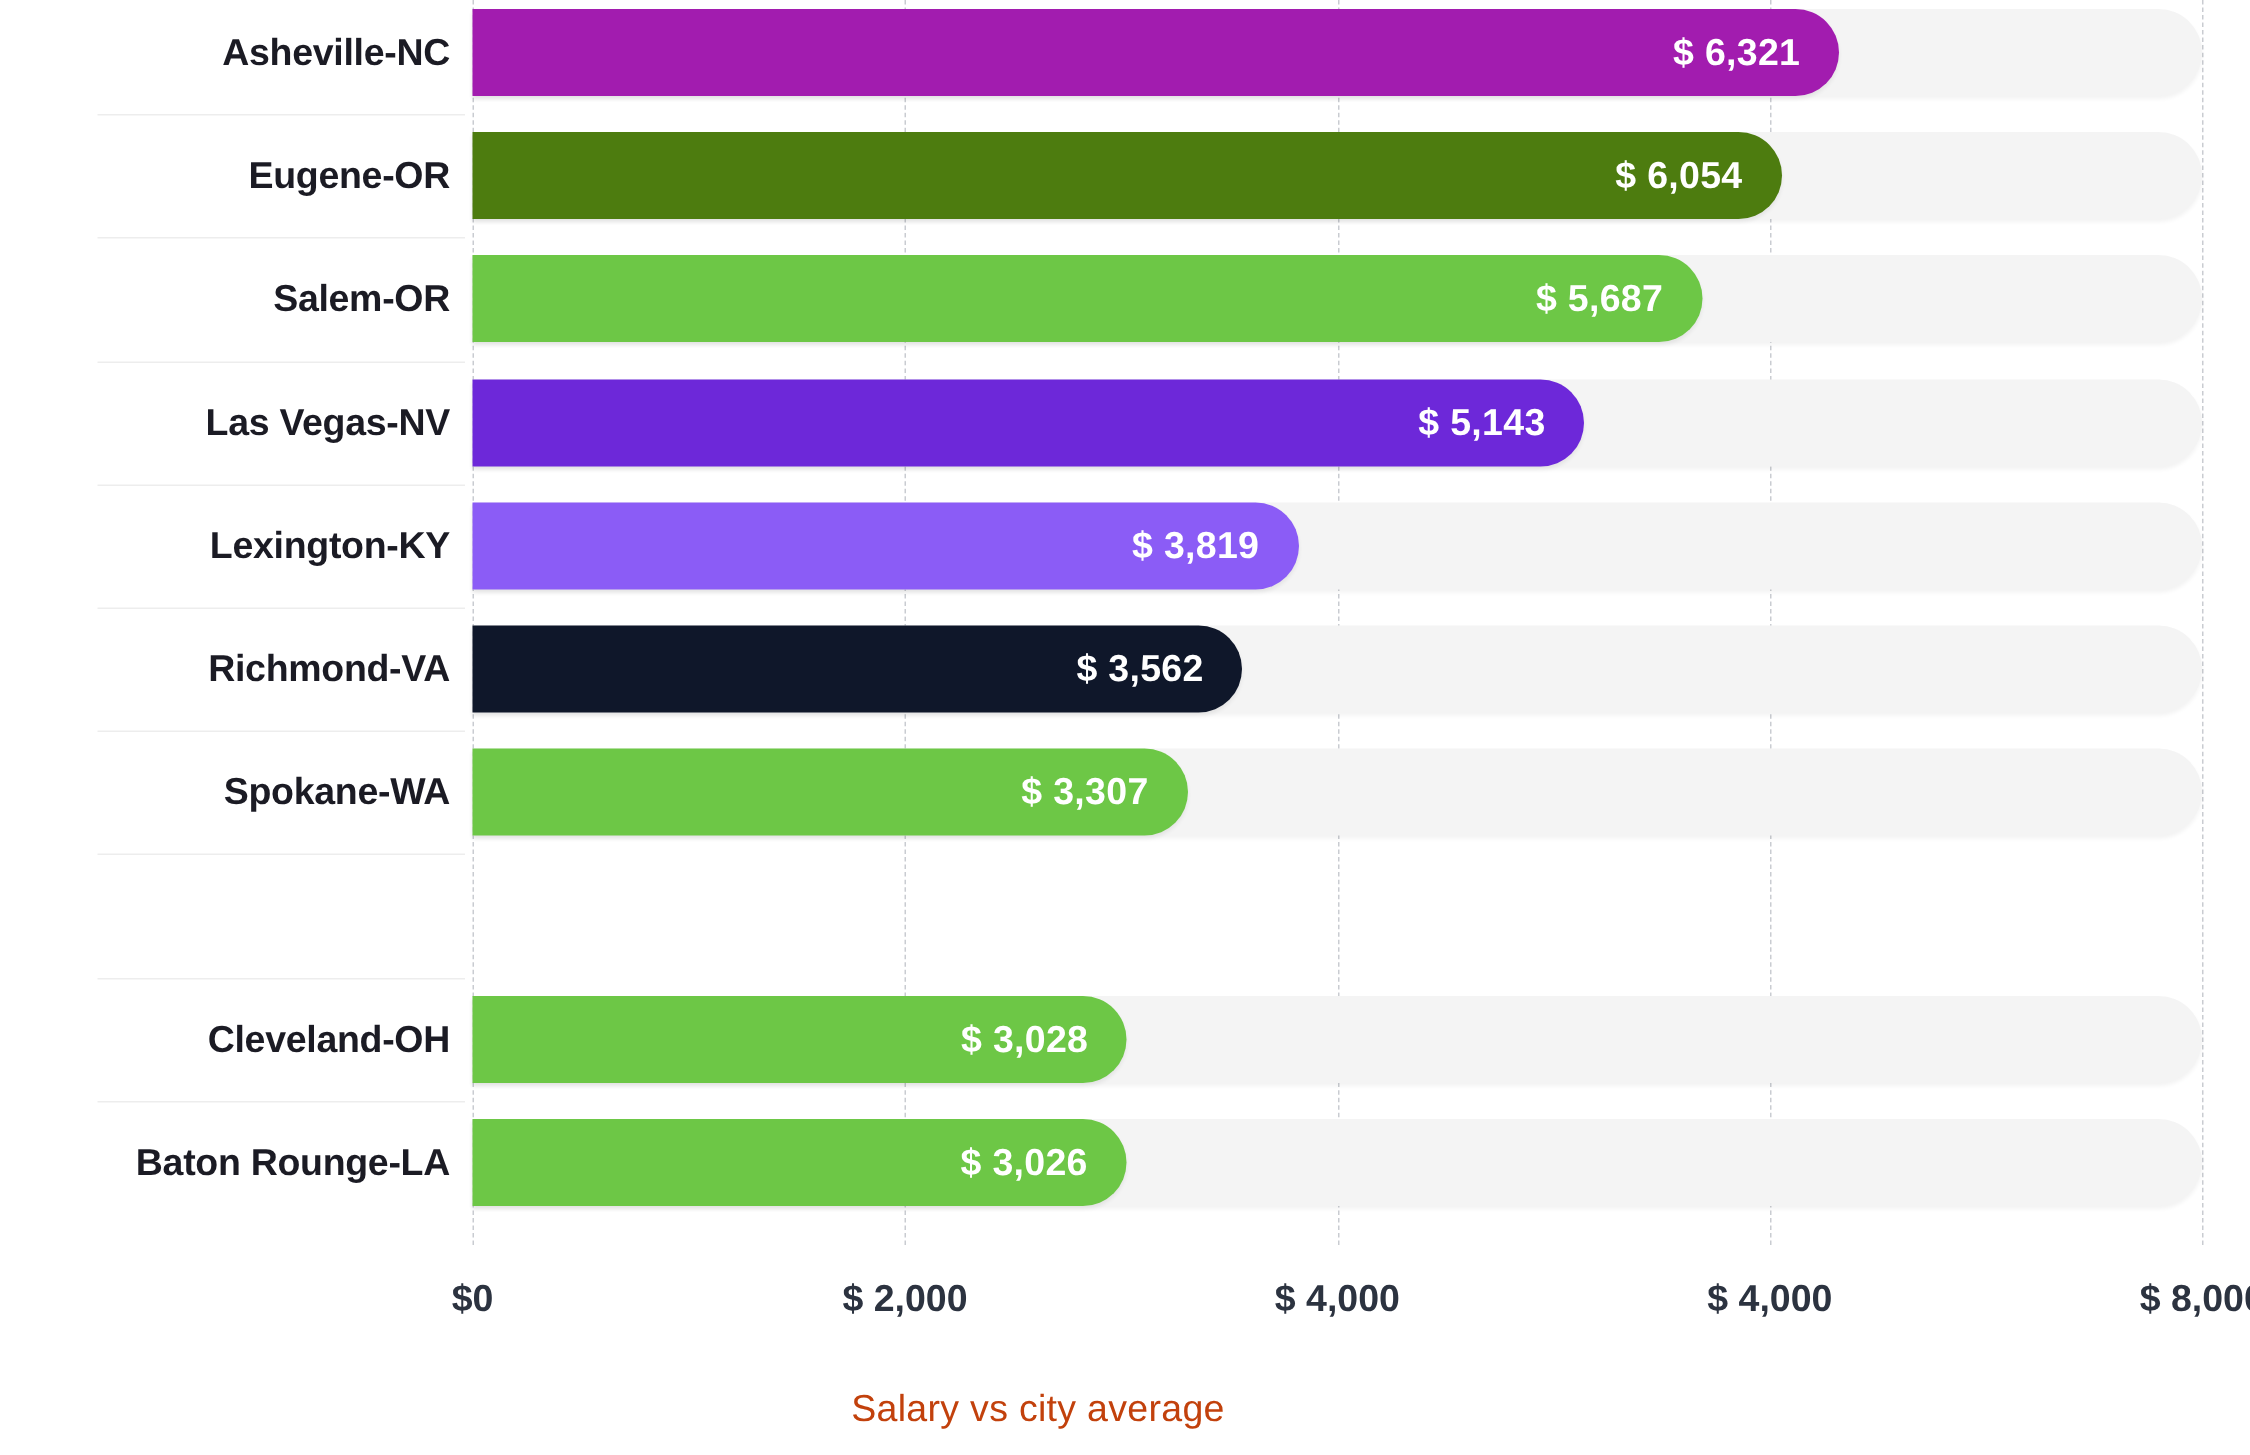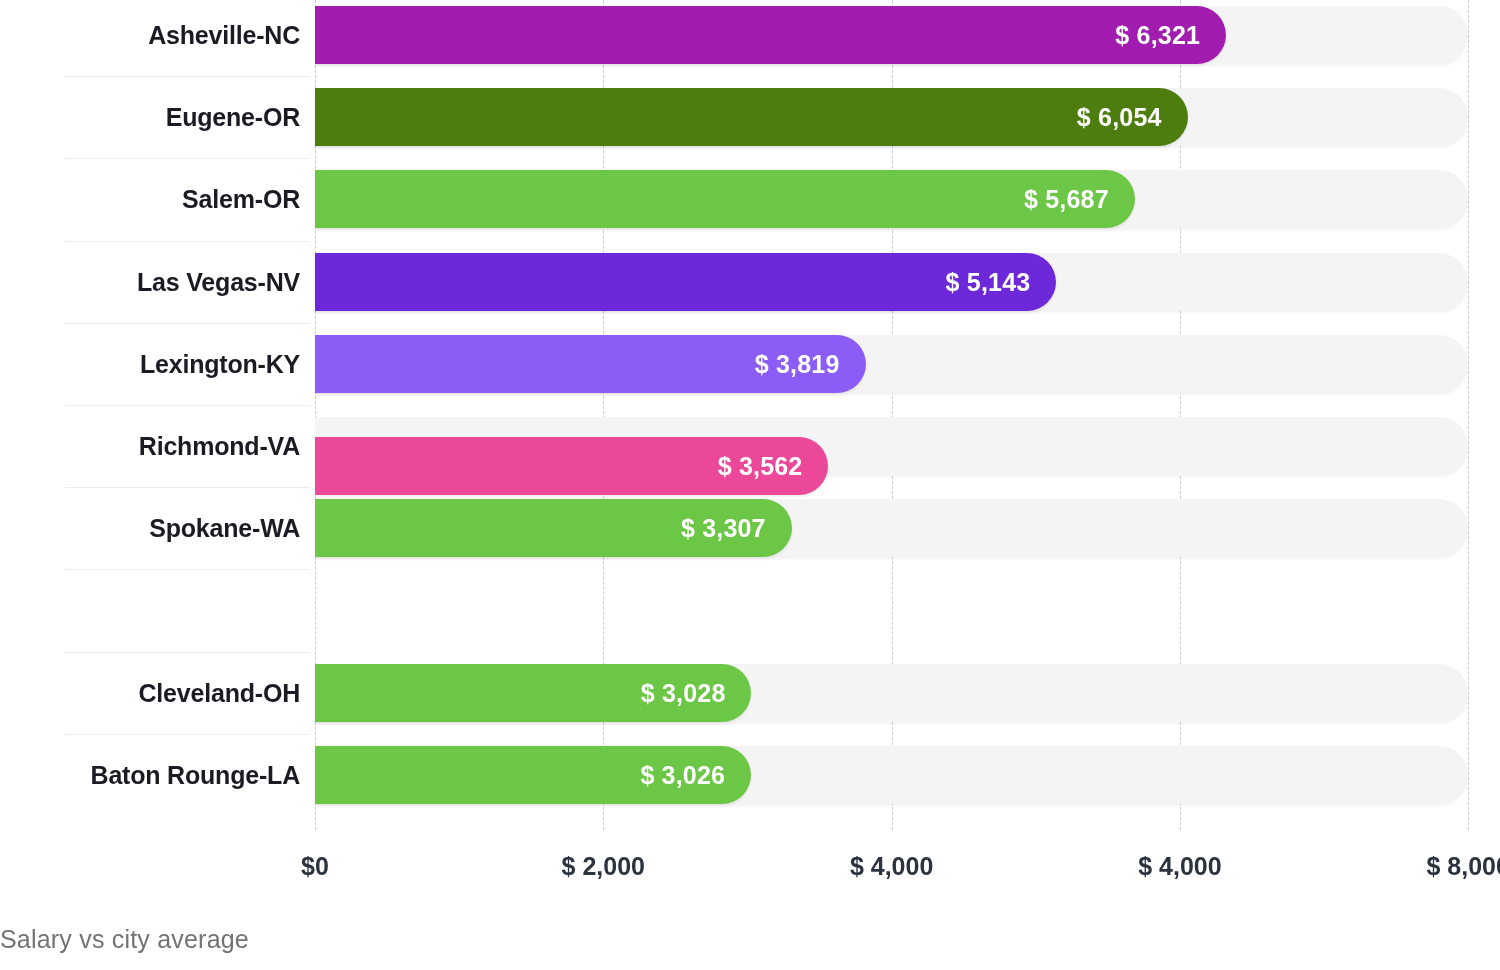--- a/index.html
+++ b/index.html
@@ -142,22 +142,23 @@
     font-weight: bold;
     color: #2c3340;
     white-space: nowrap;
   }
 
   .axis-title {
     position: absolute;
     left: 0;
     top: 925px;
     width: 1384px;
-    font-size: 25px;
-    color: #737373;
+    text-align: center;
+    font-size: 25px;
+    color: #c2410c;
     letter-spacing: 0.2px;
   }
 </style>
 </head>
 <body>
 
 <div id="chart-root">
 
   <div class="plot">
 
@@ -206,21 +207,21 @@
           <div class="row-label">Lexington-KY</div>
           <div class="track"></div>
           <div class="bar" style="width: 550.509px; background: #8b5cf6;">
             <span class="bar-value">$ 3,819</span>
           </div>
         </div>
         <div class="row-divider" style="top: 405px;"></div>
         <div class="row" style="top: 417px;">
           <div class="row-label">Richmond-VA</div>
           <div class="track"></div>
-          <div class="bar" style="width: 513.462px; background: #ec4899; margin-top: 20px;">
+          <div class="bar" style="width: 513.462px; background: #0f172a;">
             <span class="bar-value">$ 3,562</span>
           </div>
         </div>
         <div class="row-divider" style="top: 487.2px;"></div>
         <div class="row" style="top: 499.2px;">
           <div class="row-label">Spokane-WA</div>
           <div class="track"></div>
           <div class="bar" style="width: 476.704px; background: rgb(109, 199, 70);">
             <span class="bar-value">$ 3,307</span>
           </div>

